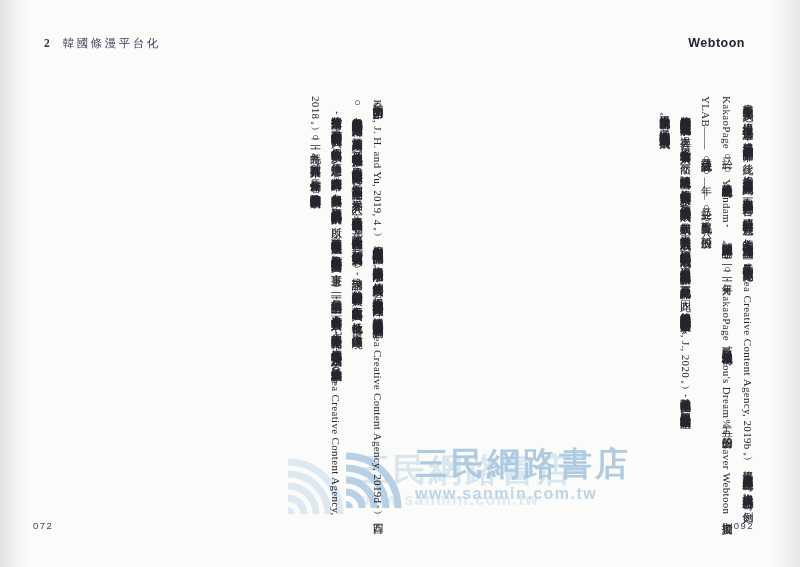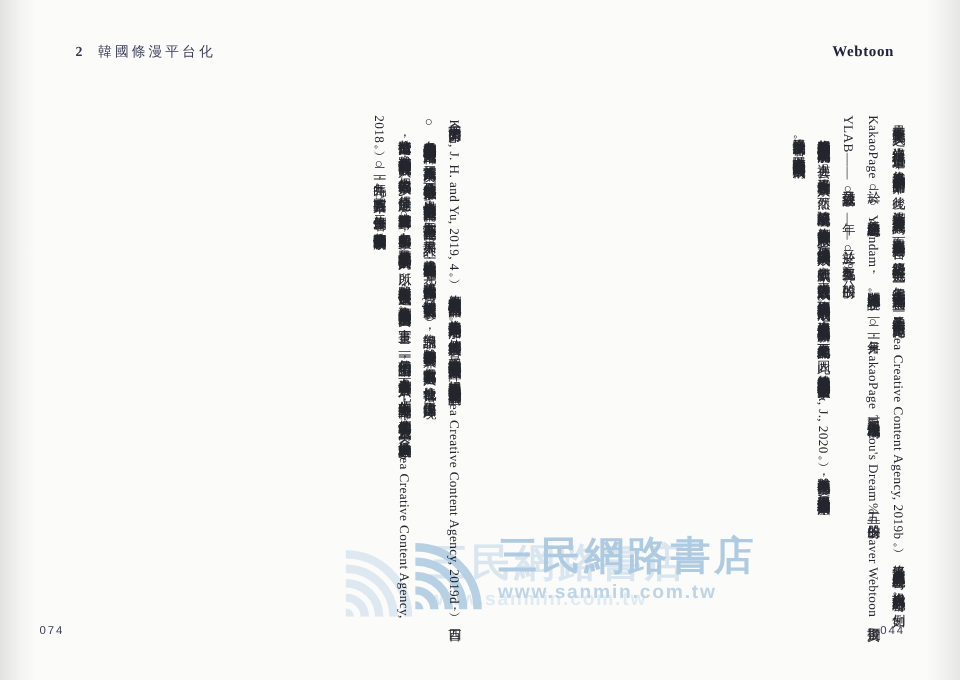--- a/index.html
+++ b/index.html
@@ -7,24 +7,24 @@
     position:relative;width:800px;height:567px;overflow:hidden;
     background:#fbfbf9;
     font-family:"Liberation Serif","DejaVu Serif",serif;
   }
   
   .edge{position:absolute;top:0;bottom:0;pointer-events:none;}
   .edge.left{left:0;width:30px;background:linear-gradient(to right,#e2e2e0,#f3f3f1 55%,rgba(250,250,248,0));}
   .edge.right{right:0;width:28px;background:linear-gradient(to left,#e6e6e4,#f3f3f1 55%,rgba(250,250,248,0));}
 
   .running-header{position:absolute;top:36px;font-size:11.5px;color:#3e3e5a;}
-  .running-header.lft{left:63px;letter-spacing:1px;}
+  .running-header.lft{left:44px;letter-spacing:1px;}
   .running-header .chap-no{font-weight:bold;margin-right:12px;color:#34344e;}
   .running-header .chap-title{letter-spacing:2.5px;}
-  .running-header.rgt{right:55px;font-family:Liberation Serif, serif;
+  .running-header.rgt{right:55px;font-family:Liberation Sans, sans-serif;
     font-weight:bold;font-size:12.5px;letter-spacing:.5px;color:#23233a;}
 
   .folio{position:absolute;top:520px;font-size:9.5px;letter-spacing:1.5px;color:#3e3e5a;
     font-family:"Liberation Sans","DejaVu Sans",sans-serif;}
   .folio.lft{left:33px;}
   .folio.rgt{right:46px;}
 
   
   .vtext{
     position:absolute;top:96px;height:420px;
@@ -59,29 +59,29 @@
   <div class="edge left"></div>
   <div class="edge right"></div>
 
   <div class="running-header lft">
     <span class="chap-no">2</span><span class="chap-title">韓國條漫平台化</span>
   </div>
   <div class="vtext left-page" id="left-body">
       <p class="para">個更大的勞力庫」（Kim, J. H. and Yu, 2019, 4）。條漫創作者繼續向巨型數位平台提供他們的作品，也希望收入和工作保障能夠增加。他們的收入持續改善，但這並不意味著他們擁有體面的收入或工作保障。根據韓國文化產業振興院對於條漫創作者現況的調查（Korea Creative Content Agency, 2019d），四百○九名參與調查的條漫創作者的平均年收入為四千七百六十萬韓元，相當於三萬八千六百美元，而且他們的收入中位數要低得多：男性條漫創作者的收入中位數為三千萬韓元，女性則為二千四百三十萬韓元。如果不計入一·一%收入超過一億韓元的男性創作者和七·九%收入超過一億韓元的女性創作者，整體的平均收入還會更低（表<span class="tcy">2.4</span>）。換句話說，雖然少數知名條漫創作者收入不菲，但多數人都面臨著收入不足、社會地位低落、工作沒保障等困境。</p>
       <p class="para indent">這些數據清楚指出，雖然有些條漫創作者能獲得可觀的收入，但大部分人的收入仍較少。值得注意的是，上述調查對象僅針對四百○九名相對知名的畫家，也就是說他們已經是收入較高的一群人了。所以，雖然大型數位平台的收益快速成長，許多條漫創作者仍無法獲得足夠生活的工資。事實上，二○一七年的另一項調查指出，七百六十一名條漫創作者中有六八·七%的人每年賺不到三千萬韓元，他們的平均年收入為二百六十六萬元，遠低於上一份調查的數字（Korea Creative Content Agency, 2018）。二○一九年時，韓國共有五千八百○二位條漫創作者，這意味著整個條漫創作族群的平均收</p>
     </div>
-  <div class="folio lft">074</div>
+  <div class="folio lft">072</div>
 
   <div class="running-header rgt">Webtoon</div>
   <div class="vtext right-page" id="right-body">
       <p class="para">最重要的文化形式之一，條漫經紀也搭上了這班車，成為條漫平台和創作者之間的中介。此後，條漫創作者常會與條漫經紀簽約，而非直接和條漫平台簽約合作。這些經紀公司的收入也從二○一七年的十三億七千七百萬韓元增長至二○一八年的二十億四千八百萬韓元（Korea Creative Content Agency, 2019b）。條漫平台會成立自己的條漫經紀公司，也會投資現有的經紀公司。例如，KakaoPage於二○一○年建立自己的經紀公司Yeondam，以開發條漫和網路小說。二○二○年一月，KakaoPage取得了另一家條漫代理機構ToYou's Dream二五%的股份。Naver Webtoon則投資了YLAB——該公司成立於二○一○年——並於二○一九年取得五·六%的股份。</p>
       <p class="para indent">這些新趨勢讓條漫創作者在新的漫畫生態系中的地位比以前更加脆弱。在過去，條漫平台和創作者共享收入。然而，隨著條漫經紀的出現，條漫創作者的收入分潤愈來愈少：他們通常只能獲得總收入的一到二成。在新的模式中，平台獲得收入的三成到五成，而條漫經紀獲得剩餘收入中的三成到七成。條漫平台傾向使用自己的經紀公司推出的新作品，而不是其他經紀的作品。因此，新的條漫生態系對小型獨立經紀公司旗下的創作者帶來了負面衝擊（Park, J., 2020）。雖然產業內部發生變化，但是巨型條漫平台仍繼續控制整個產業。</p>
       <p class="para indent">條漫平台成功聚集了創作者。這批既有職業也有業餘的條漫創作者「共同構成了</p>
     </div>
-  <div class="folio rgt">044</div>
+  <div class="folio rgt">092</div>
 
   <div class="watermark">
     <div class="wm ghost">
       <svg class="wm-arcs" width="62" height="62" viewBox="0 0 62 62" aria-hidden="true">
         <g fill="none" stroke="currentColor" stroke-width="7">
           <path d="M0,46 A16,16 0 0 1 16,62"></path>
           <path d="M0,34 A28,28 0 0 1 28,62"></path>
           <path d="M0,22 A40,40 0 0 1 40,62"></path>
           <path d="M0,10 A52,52 0 0 1 52,62"></path>
         </g>

